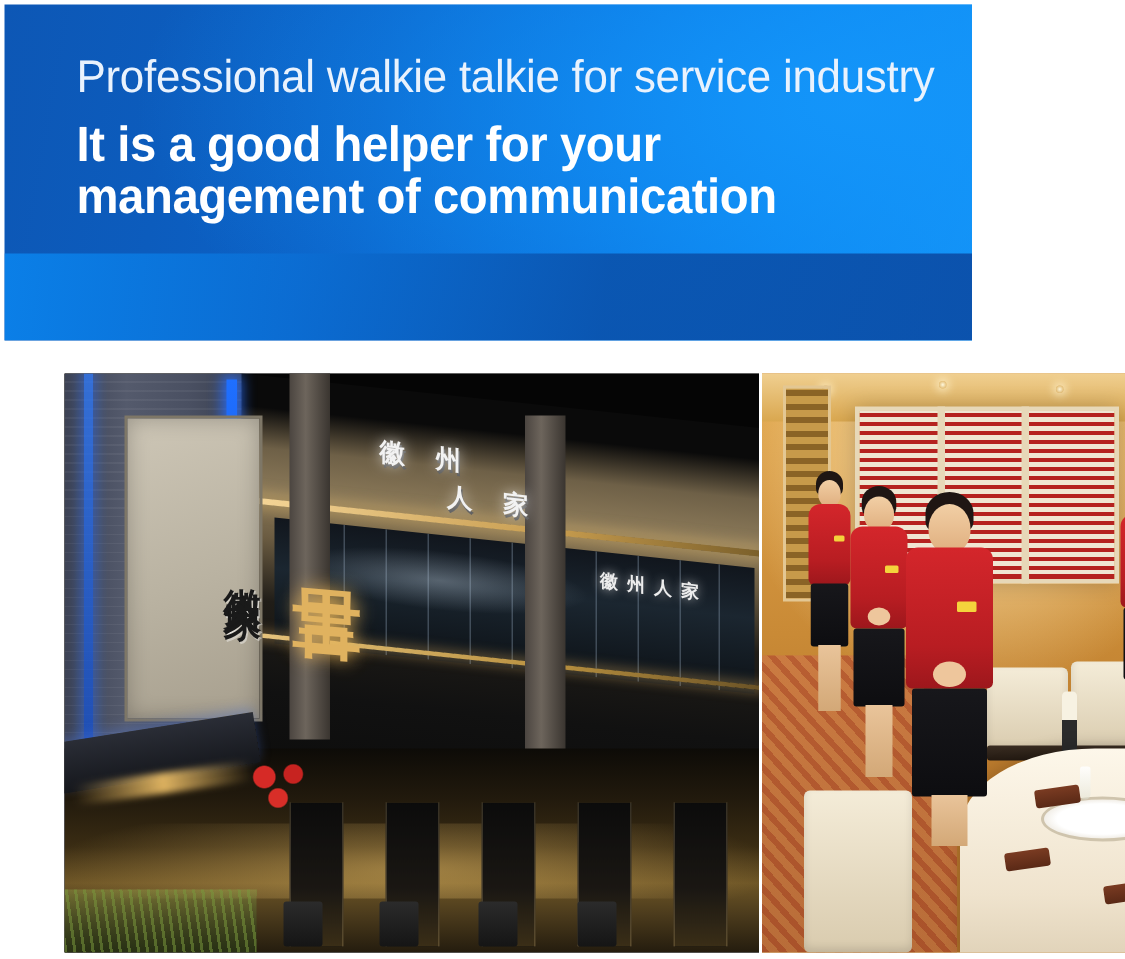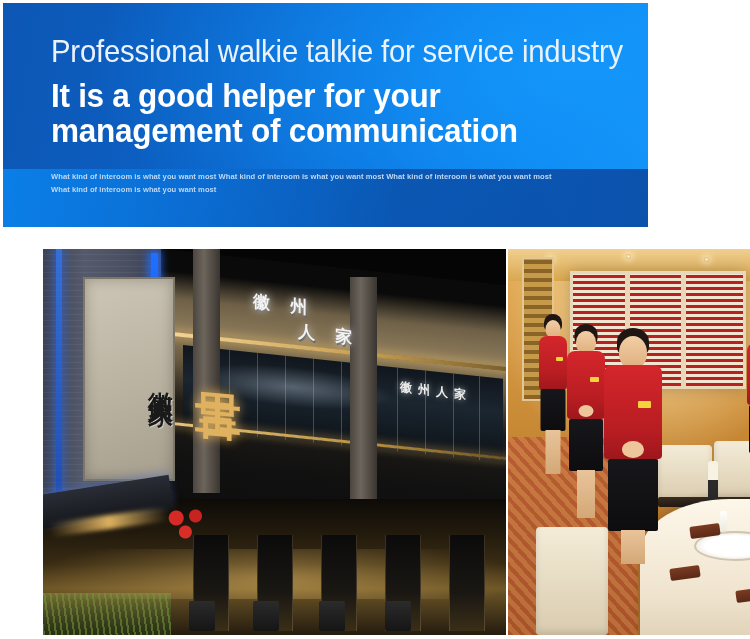--- a/index.html
+++ b/index.html
@@ -364,24 +364,20 @@
 </style>
 </head>
 <body>
 
 <div class="page">
 
   <section class="hero">
     <div class="hero-inner">
       <div class="hero-sub">Professional walkie talkie for service industry</div>
       <h1 class="hero-title">It is a good helper for your management of communication</h1>
-      <div class="hero-note">
-        <span>What kind of interoom is what you want most What kind of interoom is what you want most What kind of interoom is what you want most</span>
-        <span>What kind of interoom is what you want most</span>
-      </div>
     </div>
   </section>
 
   <section class="photos">
 
     <figure class="photo-left">
       <div class="pl-sky"></div>
       <div class="pl-facade"></div>
       <div class="pl-goldline"></div>
       <div class="pl-glass">

